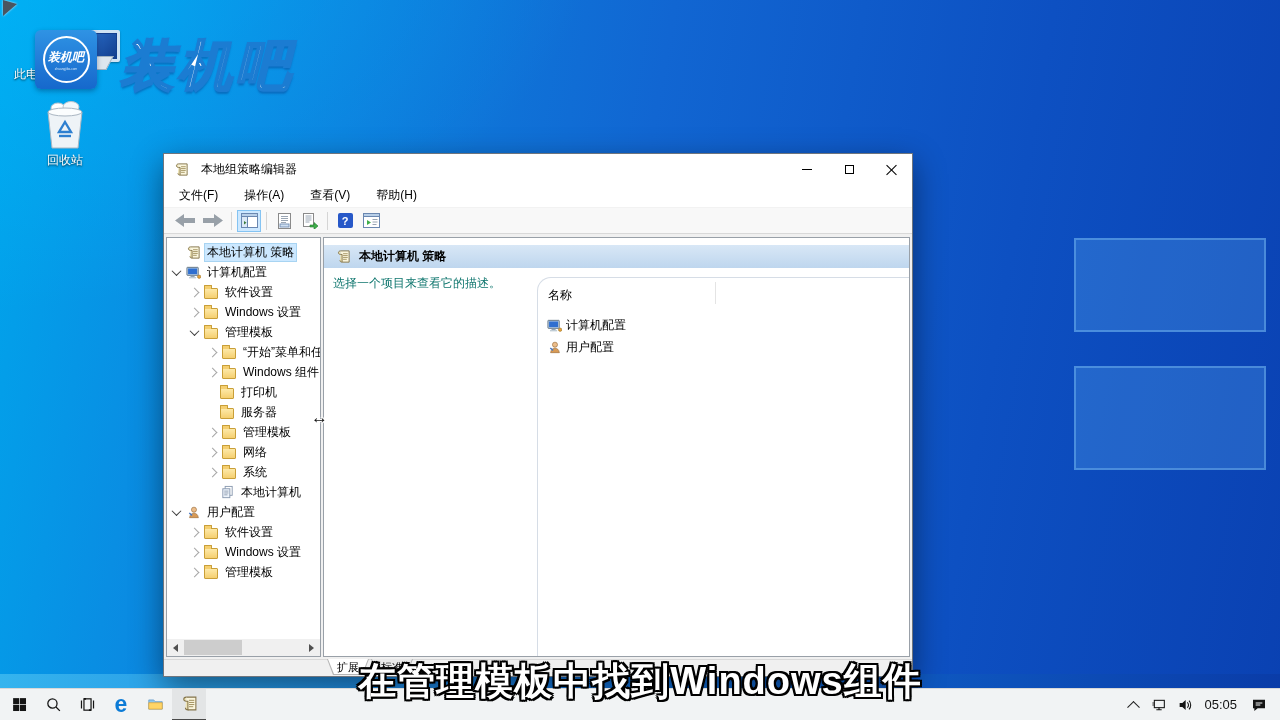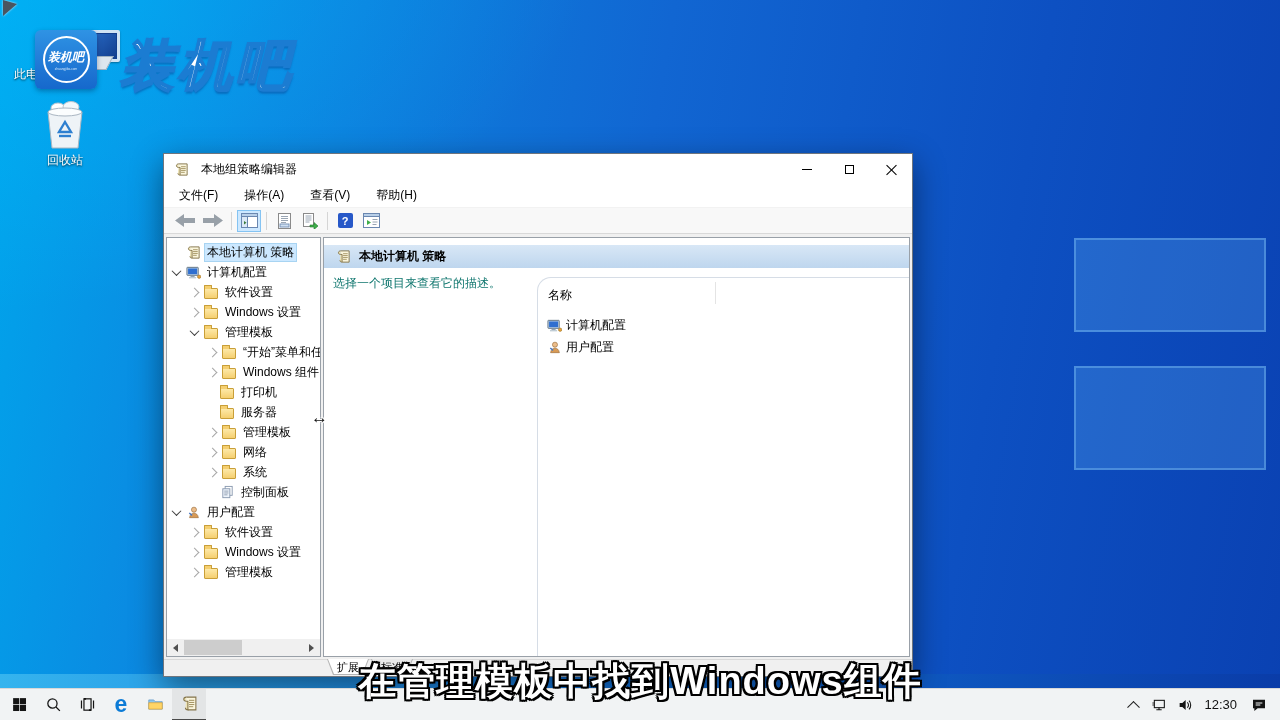--- a/index.html
+++ b/index.html
@@ -355,21 +355,21 @@
             <span class="tree-label">系统</span>
           </div>
           <div class="tree-row" style="top: 240px;">
             <span class="t-ico" style="margin-left: 52px;">
               <svg viewBox="0 0 16 16">
                 <rect x="5.5" y="1.5" width="7.5" height="9.5" fill="#fff" stroke="#8a9ab0"></rect>
                 <rect x="3" y="4" width="7.5" height="9.5" fill="#eef4fb" stroke="#8a9ab0"></rect>
                 <path d="M4.5 6.5 h4.5 M4.5 8.5 h4.5 M4.5 10.5 h3.5" stroke="#7a8aa0" stroke-width=".8"></path>
               </svg>
             </span>
-            <span class="tree-label">控制面板</span>
+            <span class="tree-label">本地计算机</span>
           </div>
           <div class="tree-row" style="top: 260px;">
             <span class="chev open" style="margin-left: 6px;"></span>
             <span class="t-ico" style="margin-left: 5px;">
               <svg viewBox="0 0 16 16">
                 <circle cx="8.5" cy="5" r="2.7" fill="#ecbd8a" stroke="#9a6c38" stroke-width=".7"></circle>
                 <path d="M3.8 13.5 c.5-3.4 2.6-4.8 4.7-4.8 s4.2 1.4 4.7 4.8 z" fill="#d89a55" stroke="#9a6c38" stroke-width=".7"></path>
                 <path d="M3.5 8.5 l3 2.5" stroke="#4a78c0" stroke-width="1.6"></path>
               </svg>
             </span>
@@ -522,21 +522,21 @@
           <path d="M12 16 v3 M8 19 h8"></path>
           <path d="M2 9 h3 M2 12 h3" stroke-width="1.3"></path>
       </svg>
     </div>
     <div class="tray-ico">
       <svg viewBox="0 0 24 24">
         <path d="M4 9 v6 h4 l5 4.5 V4.5 L8 9 z" fill="#141414"></path>
         <path d="M15.5 8 a5.5 5.5 0 0 1 0 8 M18 5.5 a9.5 9.5 0 0 1 0 13" fill="none" stroke="#141414" stroke-width="1.6"></path>
       </svg>
     </div>
-    <div class="clock">12:30</div>
+    <div class="clock">05:05</div>
     <div class="tray-ico action-ctr">
       <svg viewBox="0 0 24 24">
         <path d="M3 4 h18 v13 H10 l-5 4 v-4 H3 z" fill="#141414"></path>
         <path d="M7 9 h10 M7 12 h7" stroke="#f1f3f4" stroke-width="1.5"></path>
       </svg>
     </div>
   </div>
 </div>
 
 </body></html>

